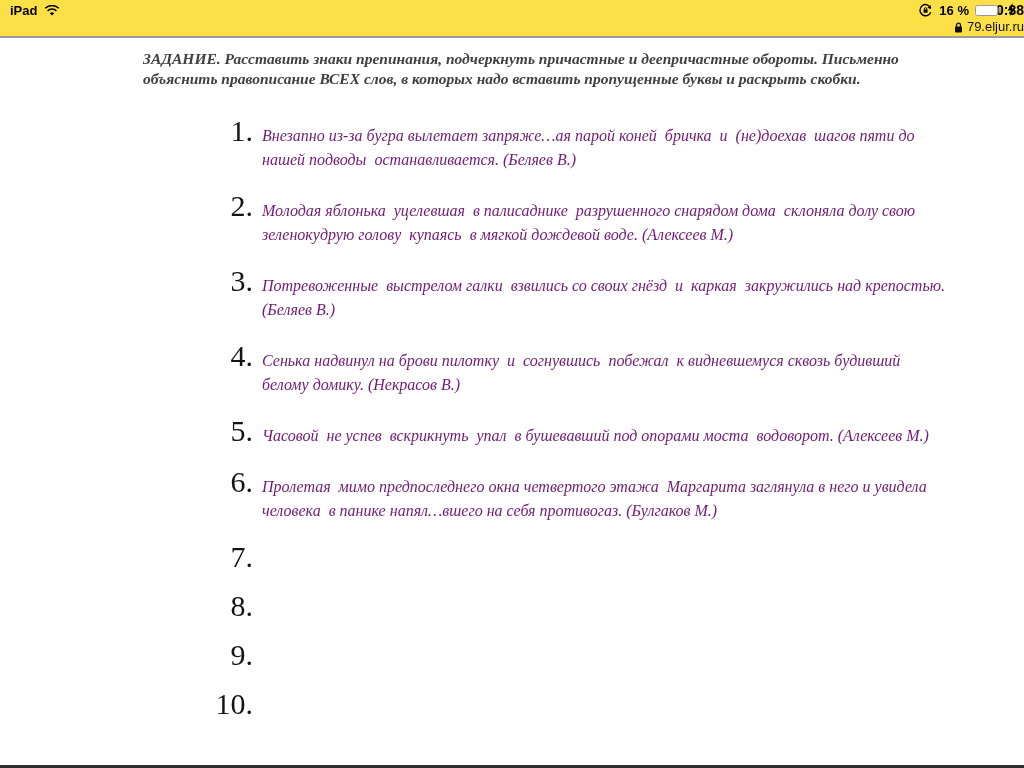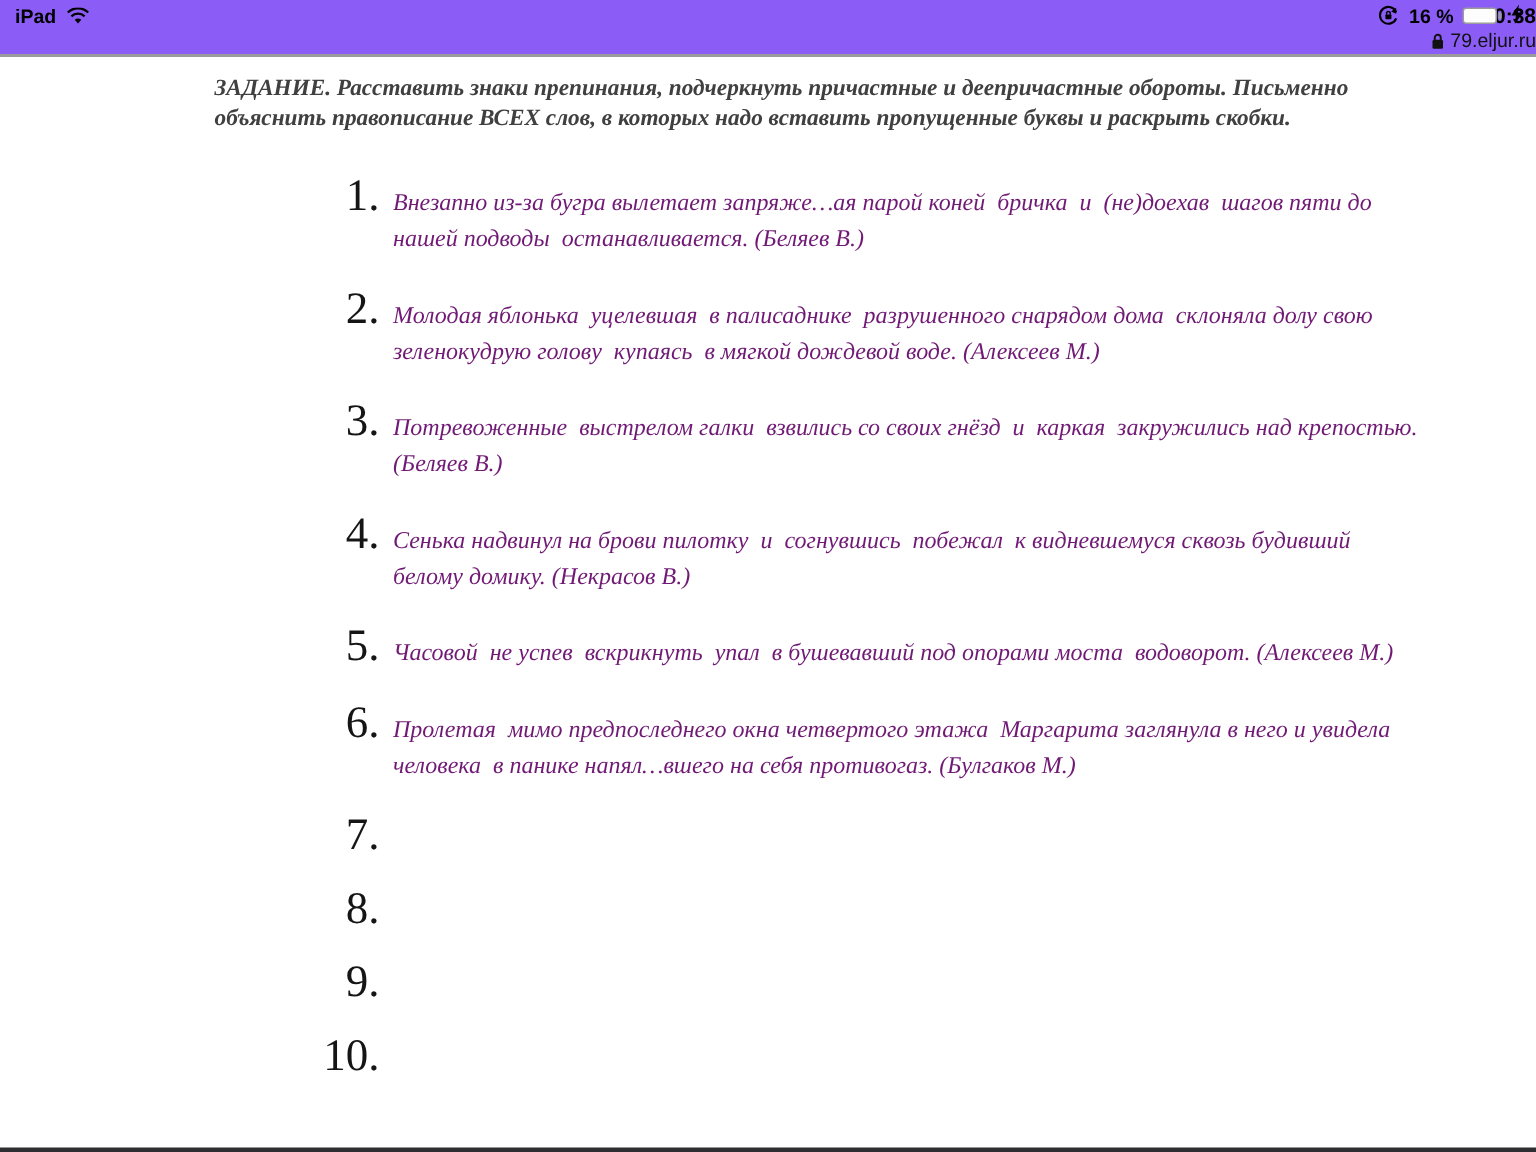--- a/index.html
+++ b/index.html
@@ -2,21 +2,21 @@
 <html><head>
 <meta charset="utf-8">
 <style>
   * { margin: 0; padding: 0; box-sizing: border-box; }
   html, body { width: 1024px; height: 768px; overflow: hidden; background: #fff; }
   body { font-family: "Liberation Sans", "DejaVu Sans", sans-serif; position: relative; }
 
   
   .status-bar {
     position: absolute; top: 0; left: 0; width: 1024px; height: 38px;
-    background: #8b5cf6;
+    background: #fde047;
     border-bottom: 2px solid #9b9b9b;
     display: flex; align-items: stretch;
   }
   .sb-left {
     position: absolute; left: 10px; top: 3px;
     display: flex; align-items: center; gap: 7px;
     font-size: 13px; font-weight: 700; color: #000;
   }
   .sb-center {
     position: absolute; left: 0; width: 100%; top: 0;

